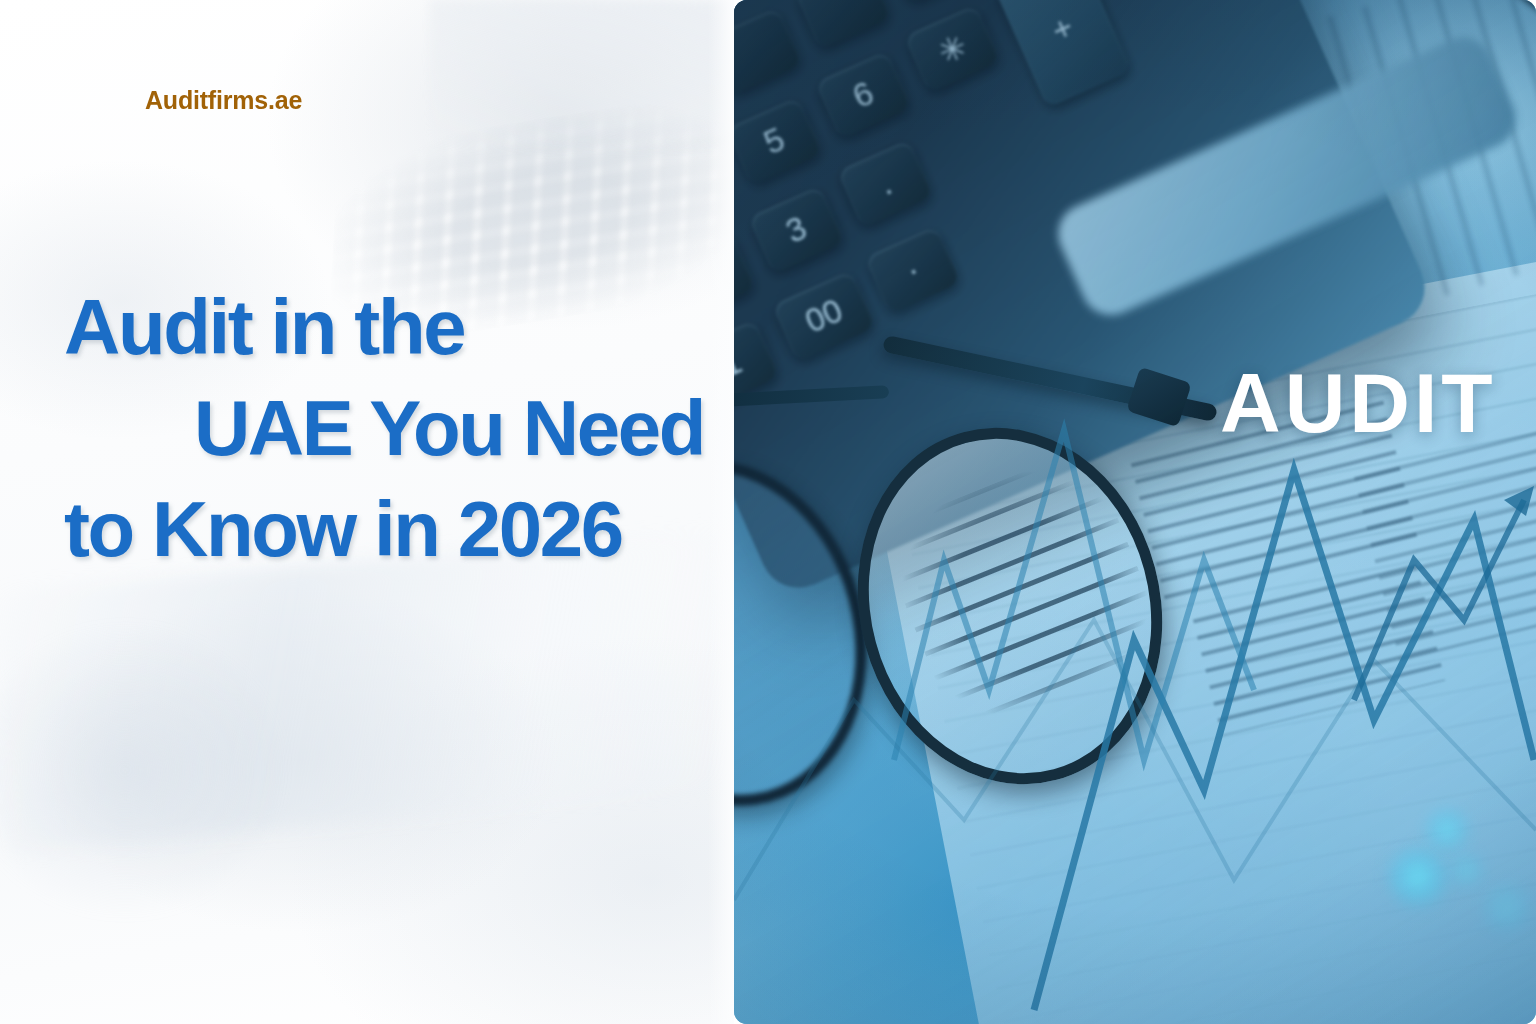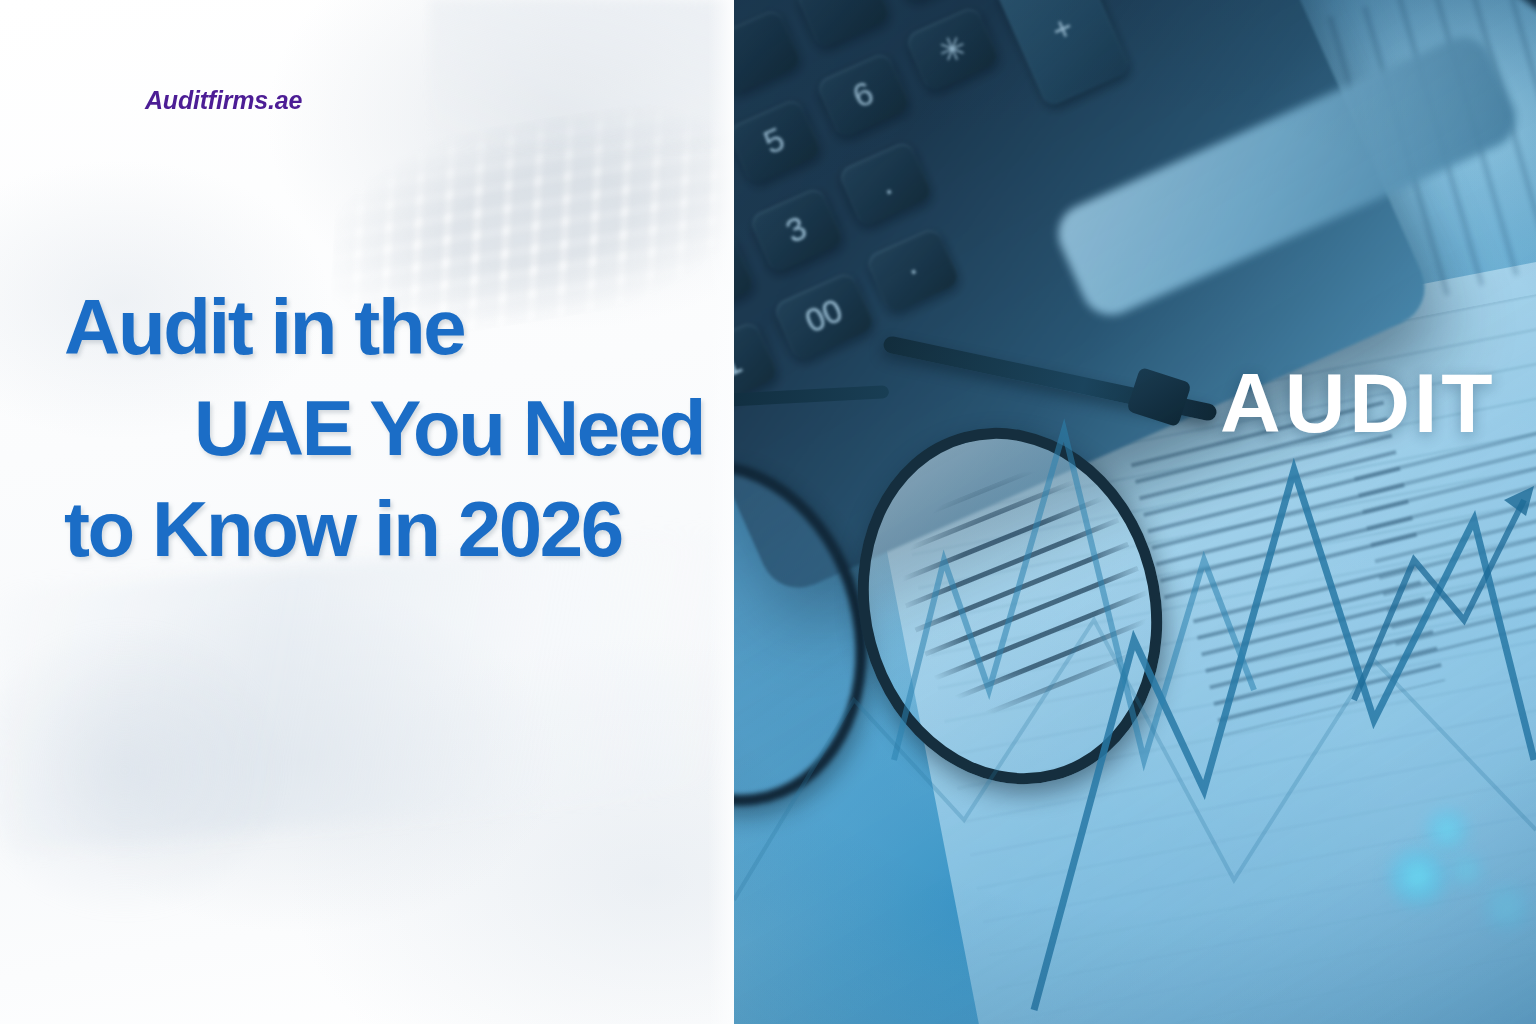--- a/index.html
+++ b/index.html
@@ -107,20 +107,21 @@
   .line.green { color:#61a62f; }
   .line.blue  { color:#1b6dc6; }
 
   
   .right-panel {
     position:relative;
     width:802px; height:1024px;
     flex:0 0 802px;
     overflow:hidden;
     background:#52a3cf;
+    border-radius:13px;
   }
 
   
   .rp-base {
     position:absolute; inset:0;
     background:
       radial-gradient(ellipse 560px 420px at 170px 30px,  #123048 0%, rgba(18,48,72,0.0) 62%),
       radial-gradient(ellipse 520px 430px at 740px 120px, #9fd4ec 0%, rgba(159,212,236,0) 64%),
       radial-gradient(ellipse 620px 520px at 250px 900px, #3e9ac9 0%, rgba(62,154,201,0) 70%),
       radial-gradient(ellipse 700px 560px at 620px 640px, #8ecbe8 0%, rgba(142,203,232,0) 72%),
@@ -321,21 +322,21 @@
 <div class="banner">
 
   <div class="left-panel">
     <div class="left-bg"></div>
     <div class="left-screen"></div>
     <div class="left-keyboard"></div>
     <div class="left-desk-sheen"></div>
     <div class="left-soft-blob"></div>
     <div class="left-edge-fade"></div>
 
-    <div class="logo" style="color: #4c1d95; font-style: italic;">Auditfirms.ae</div>
+    <div class="logo" style="color: #a16207;">Auditfirms.ae</div>
 
     <div class="headline">
       <span class="line blue" style="color: rgb(27, 109, 198);">Audit in the</span>
       <span class="line blue" style="color: rgb(27, 109, 198); text-align: right;">UAE You Need</span>
       <span class="line blue" style="color: rgb(27, 109, 198);">to Know in 2026</span>
     </div>
   </div>
 
   <div class="right-panel">
     <div class="rp-base"></div>

